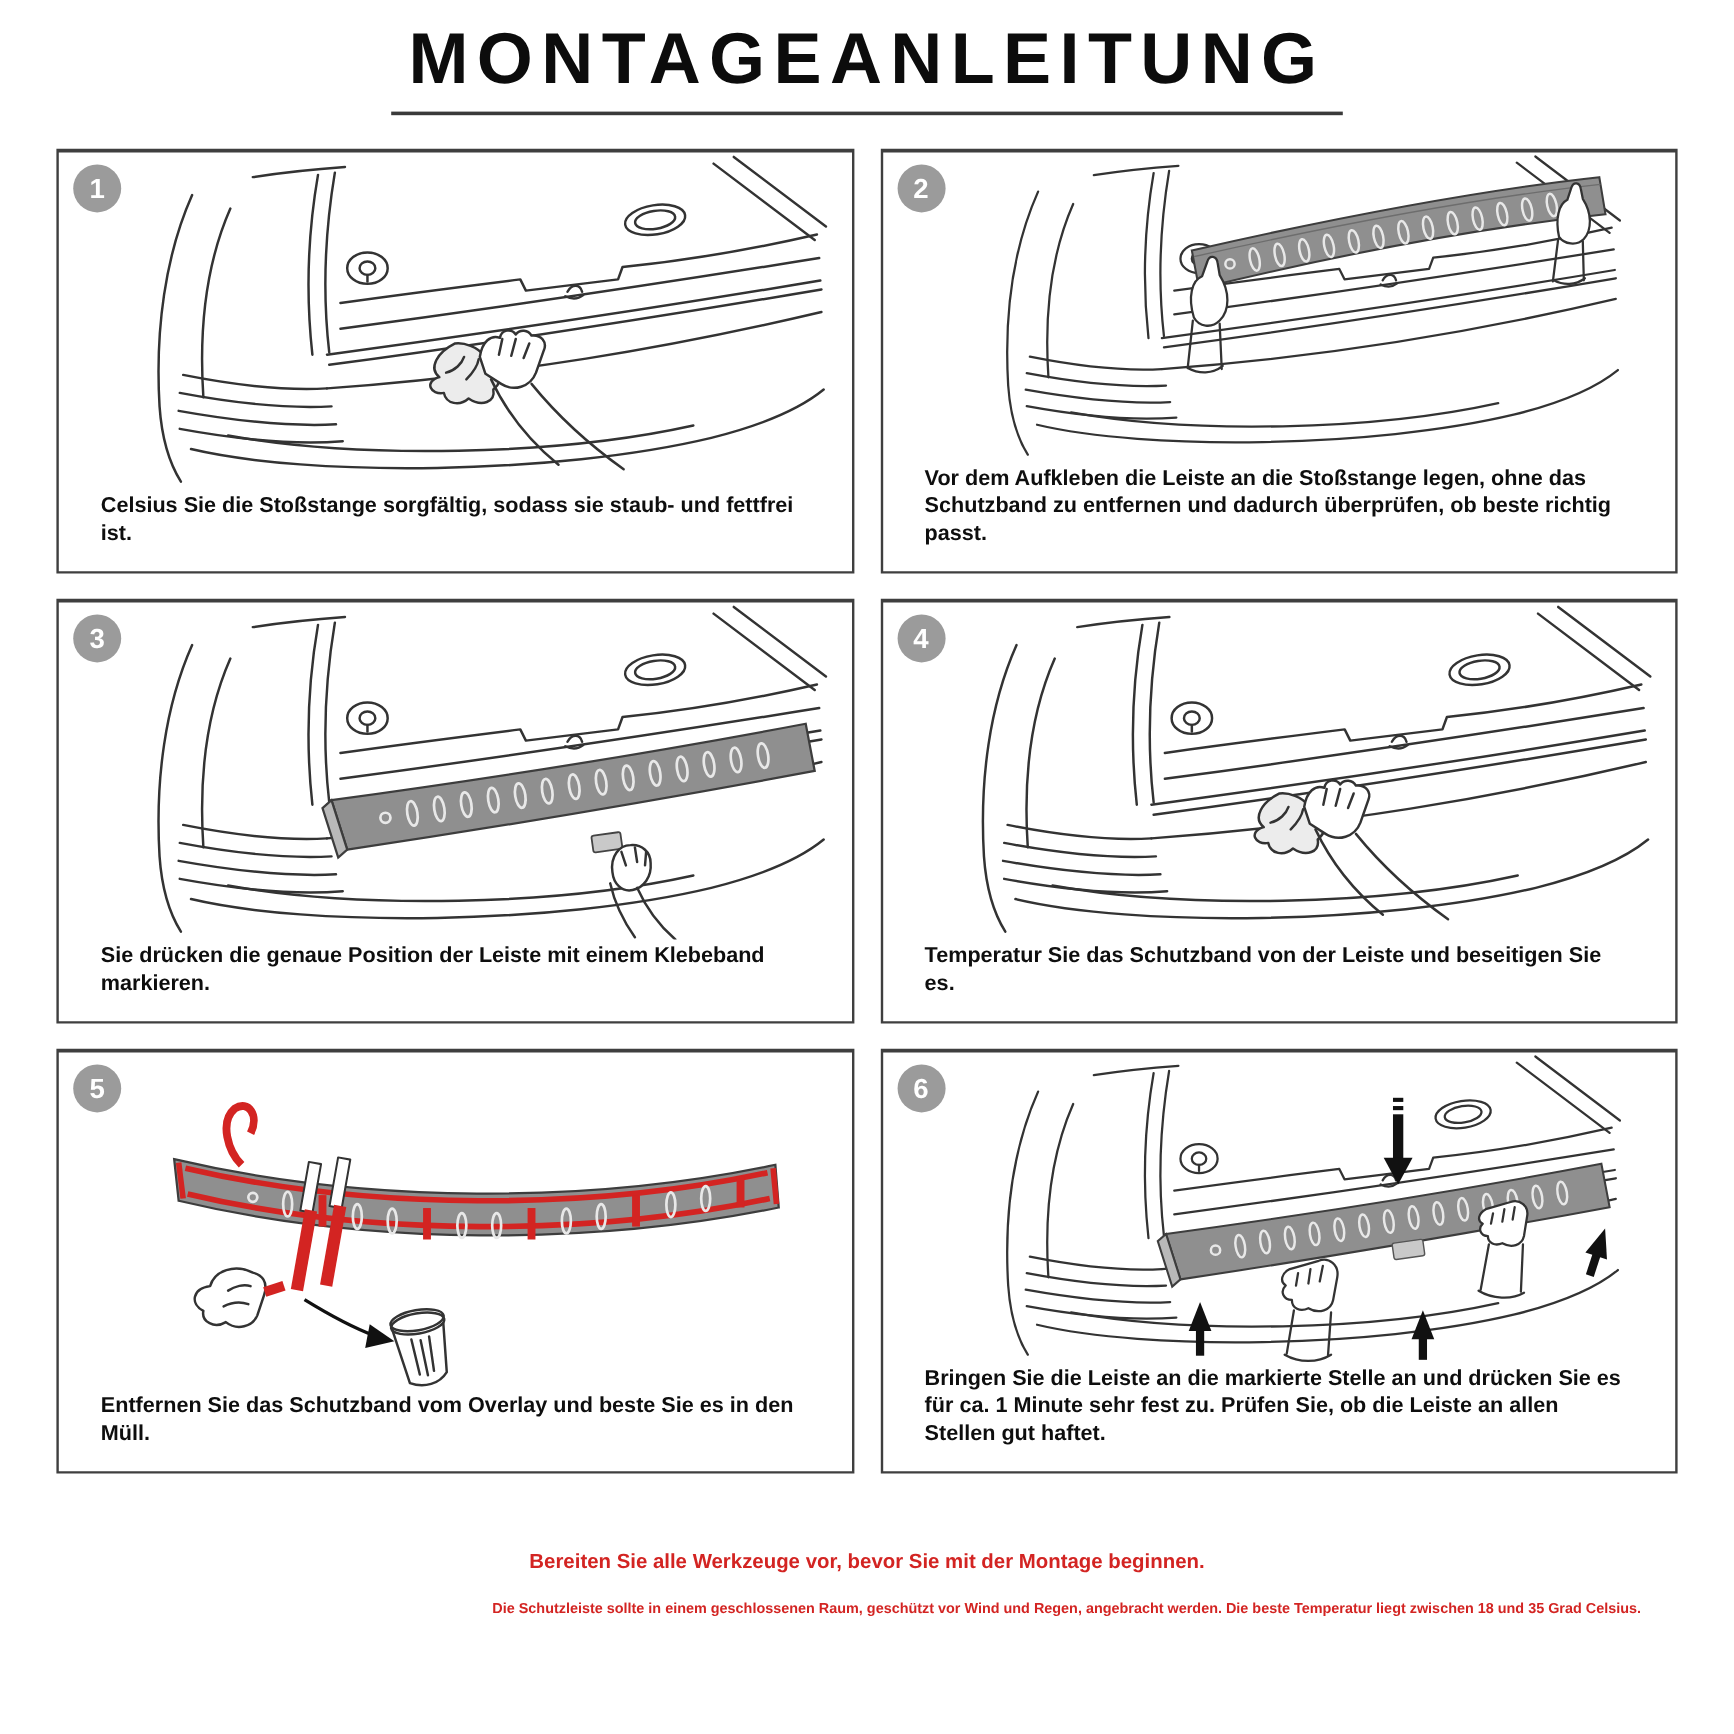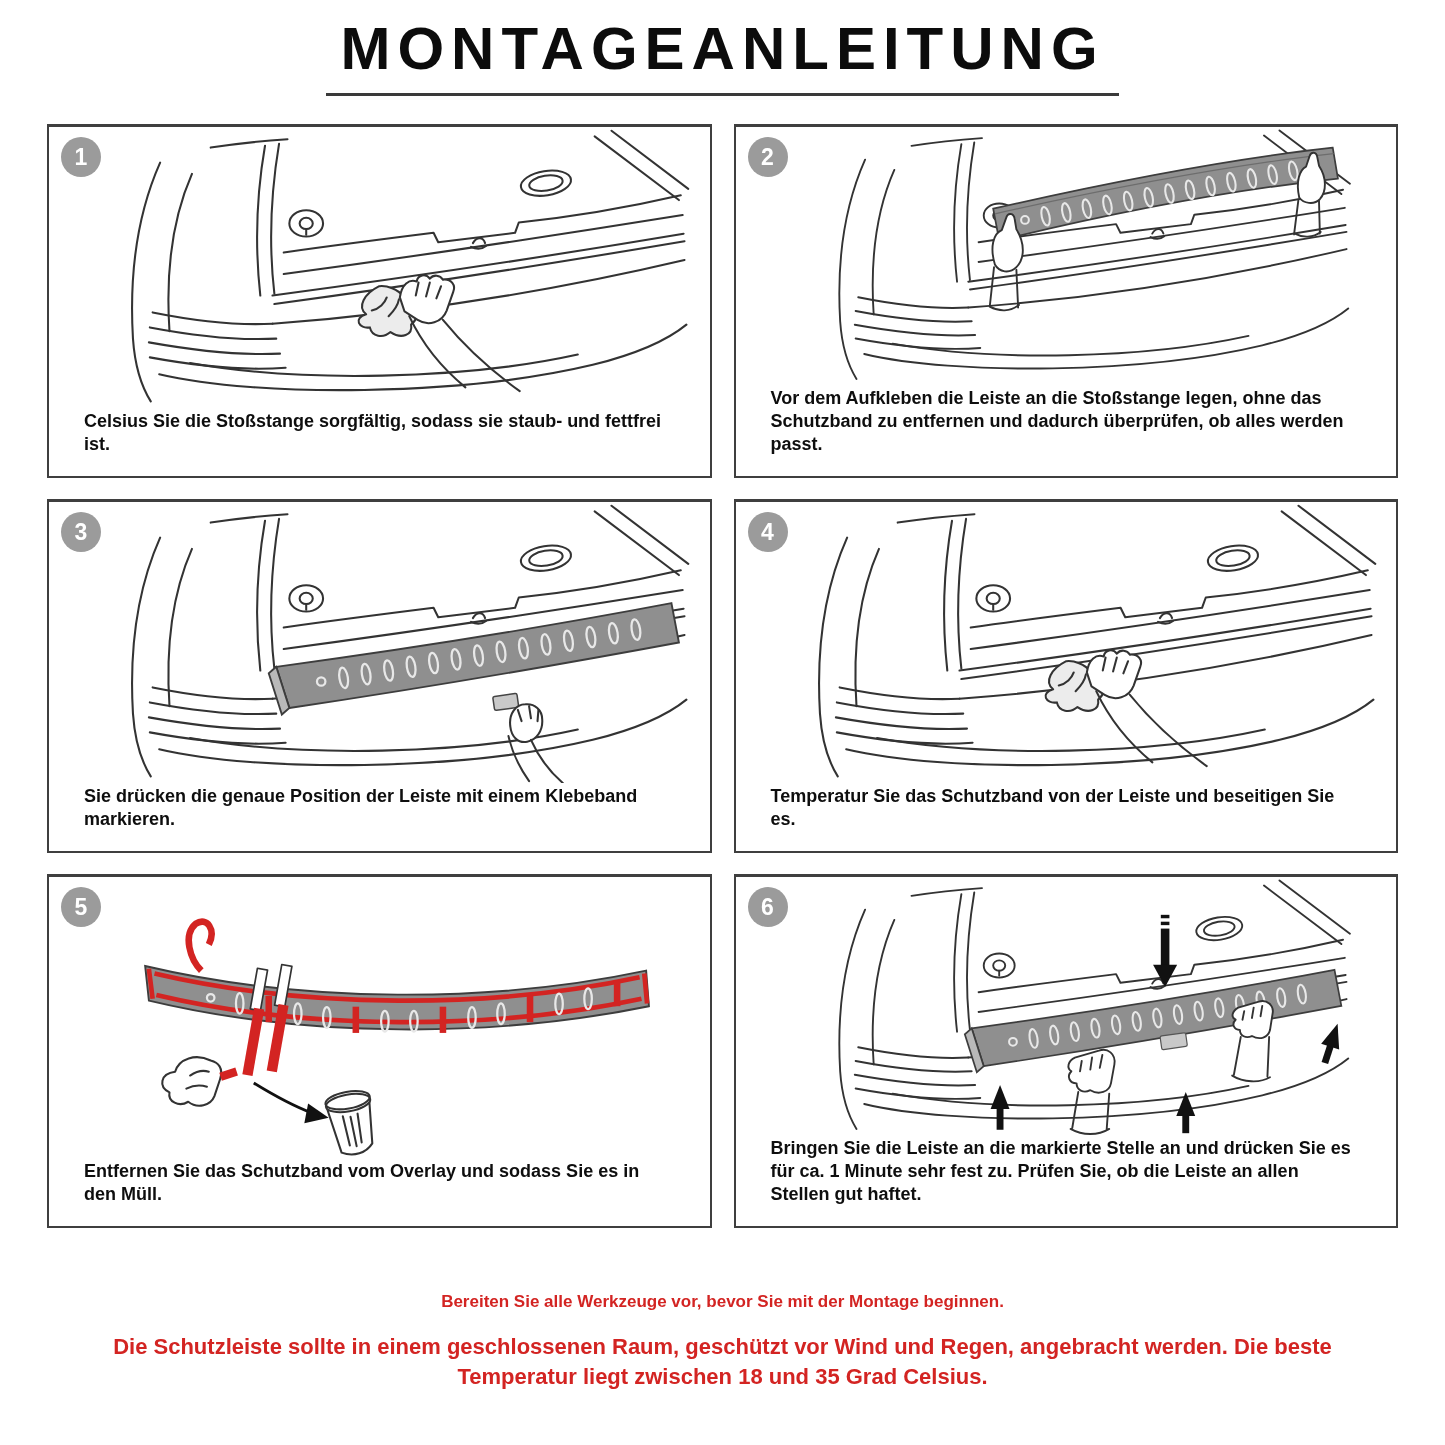--- a/index.html
+++ b/index.html
@@ -31,21 +31,21 @@
     background:var(--badge);color:#fff;font-weight:bold;font-size:23px;
     display:flex;align-items:center;justify-content:center;z-index:2;
   }
   .illus{flex:1 1 auto;width:100%;min-height:0;}
   .caption{
     flex:0 0 auto;font-weight:bold;font-size:18px;line-height:1.28;
     padding:2px 44px 20px 35px;color:#0e0e0e;
   }
   .footer{margin-top:64px;text-align:center;color:var(--red);font-weight:bold;}
   .footer .l1{font-size:17px;margin:12px auto 20px;}
-  .footer .l2{font-size:22px;max-width:1290px;margin:4px auto;line-height:1.35;}
+  .footer .l2{font-size:12px;max-width:1290px;margin:4px auto;line-height:1.35;text-align:right;}
   
   .ln{stroke:var(--line);stroke-width:2.2;fill:none;stroke-linecap:round;stroke-linejoin:round;}
   .fw{fill:#fff;stroke:var(--line);stroke-width:2.2;stroke-linejoin:round;}
   .strip-fill{fill:var(--strip);stroke:#3d3d3d;stroke-width:2;}
   .slot{stroke:#e8e8e8;stroke-width:2.4;fill:none;}
   .redfill{fill:var(--red);}
   .redstroke{stroke:var(--red);fill:none;}
   .blk{fill:#111;}
   .hidden-defs{position:absolute;width:0;height:0;}
 </style>
@@ -155,21 +155,21 @@
       <use href="#strip-high"></use>
       <g>
         <path class="fw" d="M247,160 c-6,-20 -2,-36 8,-40 l5,-14 c2,-7 9,-6 10,1 l2,12 c10,16 10,34 0,44 c-8,8 -20,6 -25,-3 z"></path>
         <path class="ln" d="M246,163 l-5,46 M272,166 l2,44 M241,209 c11,6 24,6 34,-2"></path>
       </g>
       <g>
         <path class="fw" d="M601,82 c-4,-18 0,-32 8,-36 l4,-12 c2,-6 8,-5 9,1 l2,10 c9,14 9,30 1,39 c-7,7 -19,5 -24,-2 z"></path>
         <path class="ln" d="M600,85 l-5,40 M624,86 l1,38 M596,124 c9,5 21,5 30,-2"></path>
       </g>
     </svg>
-    <div class="caption">Vor dem Aufkleben die Leiste an die Stoßstange legen, ohne das Schutzband zu entfernen und dadurch überprüfen, ob alles werden passt.</div>
+    <div class="caption">Vor dem Aufkleben die Leiste an die Stoßstange legen, ohne das Schutzband zu entfernen und dadurch überprüfen, ob beste richtig passt.</div>
   </div>
 
   <div class="panel">
     <div class="badge">3</div>
     <svg class="illus" viewBox="0 0 660 300" preserveAspectRatio="xMidYMid meet">
       <use href="#car-base"></use>
       <use href="#strip-low"></use>
       <rect x="452" y="206" width="26" height="15" rx="2" transform="rotate(-8 465 213)" style="fill:#c9c9c9;stroke:#444;stroke-width:1.6;"></rect>
       <g>
         <path class="fw" d="M470,240 c-2,-14 6,-24 16,-24 c10,-1 18,6 18,16 c1,12 -6,22 -16,24 c-10,2 -17,-6 -18,-16 z"></path>
@@ -228,21 +228,21 @@
         <path d="M196,220 C222,236 242,246 258,252" style="stroke:#111;stroke-width:3;fill:none;"></path>
         <path class="blk" d="M254,242 L276,257 L250,263 Z"></path>
       </g>
       <g transform="rotate(-10 300 260)">
         <path class="fw" d="M277,244 L284,292 C296,299 310,297 318,288 L323,240 Z"></path>
         <ellipse class="fw" cx="300" cy="241" rx="24" ry="9"></ellipse>
         <ellipse class="ln" cx="300" cy="238" rx="24" ry="9"></ellipse>
         <path class="ln" d="M292,254 l2,32 M300,256 l1,32 M308,254 l-1,31"></path>
       </g>
     </svg>
-    <div class="caption">Entfernen Sie das Schutzband vom Overlay und sodass Sie es in den Müll.</div>
+    <div class="caption">Entfernen Sie das Schutzband vom Overlay und beste Sie es in den Müll.</div>
   </div>
 
   <div class="panel">
     <div class="badge">6</div>
     <svg class="illus" viewBox="0 0 660 300" preserveAspectRatio="xMidYMid meet">
       <use href="#car-base"></use>
       <use href="#strip-low"></use>
       <rect x="440" y="183" width="30" height="16" rx="2" transform="rotate(-8 455 191)" style="fill:#c9c9c9;stroke:#555;stroke-width:1.4;"></rect>
       <g>
         <rect class="blk" x="440" y="44" width="10" height="4"></rect>

